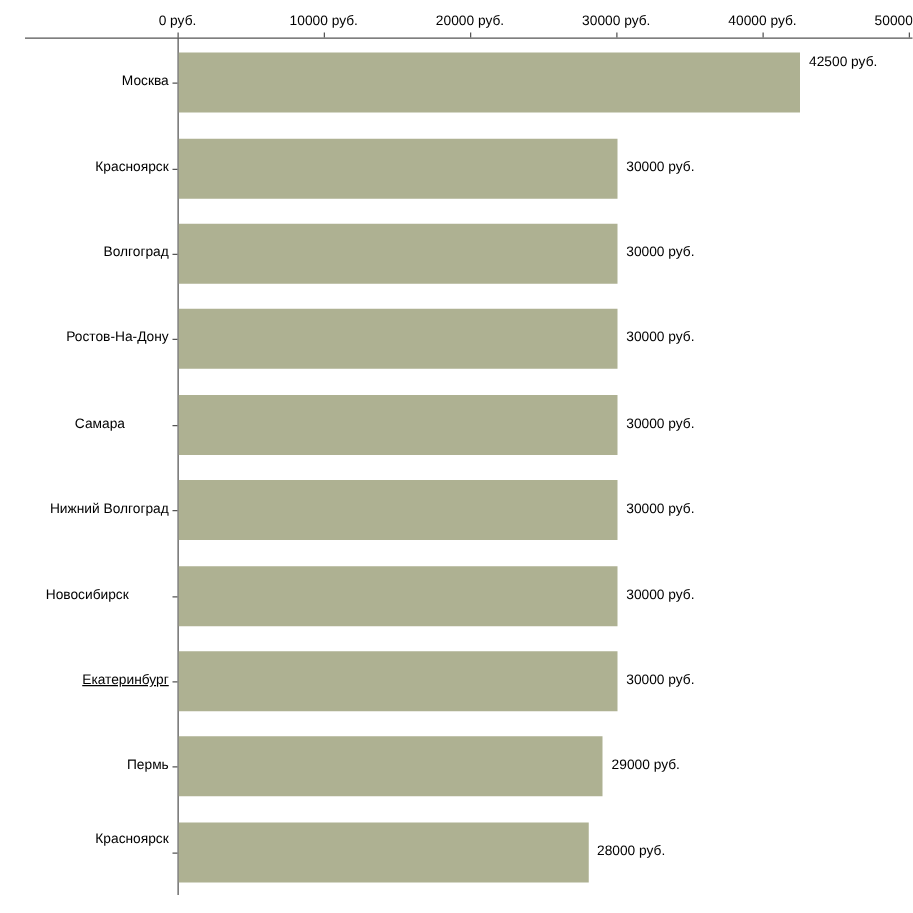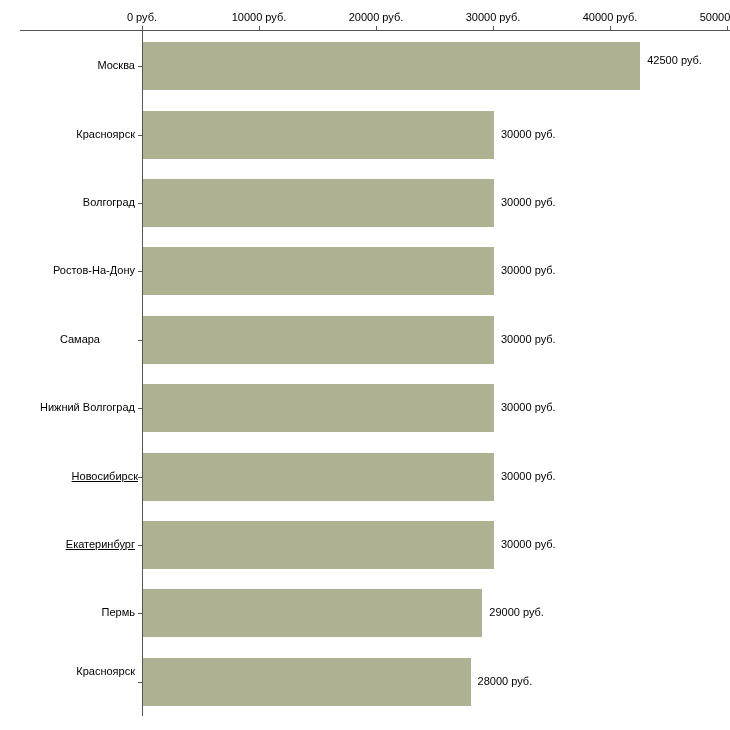--- a/index.html
+++ b/index.html
@@ -111,21 +111,21 @@
       <div class="tick-label" style="left: 707px;">50000 руб.</div>
       <div class="tick-mark" style="left: 707px;"></div>
     </div>
   <div class="plot-area">
       <div class="axis-line-h" style="top: 0px;"></div>
       <div class="axis-line-v" style="left: 122px; top: 0px; height: 686px;"></div>
       <div class="bar-row" style="top: 0px;">
         <div class="bar-cat-label" style="top: 29.2px; right: 615px;">Москва</div>
         <div class="bar-cat-tick" style="left: 118px; top: 36.2px;"></div>
         <div class="bar-rect" style="left: 123px; top: 12.2px; width: 497.25px; height: 48px; background: rgb(174, 177, 146);"></div>
-        <div class="bar-value-label" style="left: 627.25px; top: 24px;">42500 руб.</div>
+        <div class="bar-value-label" style="left: 627.25px; top: 14px;">42500 руб.</div>
       </div>
       <div class="bar-row" style="top: 0px;">
         <div class="bar-cat-label" style="top: 97.6px; right: 615px;">Красноярск</div>
         <div class="bar-cat-tick" style="left: 118px; top: 104.6px;"></div>
         <div class="bar-rect" style="left: 123px; top: 80.6px; width: 351px; height: 48px; background: rgb(174, 177, 146);"></div>
         <div class="bar-value-label" style="left: 481px; top: 97.6px;">30000 руб.</div>
       </div>
       <div class="bar-row" style="top: 0px;">
         <div class="bar-cat-label" style="top: 166px; right: 615px;">Волгоград</div>
         <div class="bar-cat-tick" style="left: 118px; top: 173px;"></div>
@@ -144,21 +144,21 @@
         <div class="bar-rect" style="left: 123px; top: 285.8px; width: 351px; height: 48px; background: rgb(174, 177, 146);"></div>
         <div class="bar-value-label" style="left: 481px; top: 302.8px;">30000 руб.</div>
       </div>
       <div class="bar-row" style="top: 0px;">
         <div class="bar-cat-label" style="top: 371.2px; right: 615px;">Нижний Волгоград</div>
         <div class="bar-cat-tick" style="left: 118px; top: 378.2px;"></div>
         <div class="bar-rect" style="left: 123px; top: 354.2px; width: 351px; height: 48px; background: rgb(174, 177, 146);"></div>
         <div class="bar-value-label" style="left: 481px; top: 371.2px;">30000 руб.</div>
       </div>
       <div class="bar-row" style="top: 0px;">
-        <div class="bar-cat-label" style="top: 439.6px; right: 612px; text-decoration: underline;">Новосибирск</div>
+        <div class="bar-cat-label" style="top: 439.6px; right: 647px;">Новосибирск</div>
         <div class="bar-cat-tick" style="left: 118px; top: 446.6px;"></div>
         <div class="bar-rect" style="left: 123px; top: 422.6px; width: 351px; height: 48px; background: rgb(174, 177, 146);"></div>
         <div class="bar-value-label" style="left: 481px; top: 439.6px;">30000 руб.</div>
       </div>
       <div class="bar-row" style="top: 0px;">
         <div class="bar-cat-label" style="top: 508px; right: 615px; text-decoration: underline;">Екатеринбург</div>
         <div class="bar-cat-tick" style="left: 118px; top: 515px;"></div>
         <div class="bar-rect" style="left: 123px; top: 491px; width: 351px; height: 48px; background: rgb(174, 177, 146);"></div>
         <div class="bar-value-label" style="left: 481px; top: 508px;">30000 руб.</div>
       </div>

